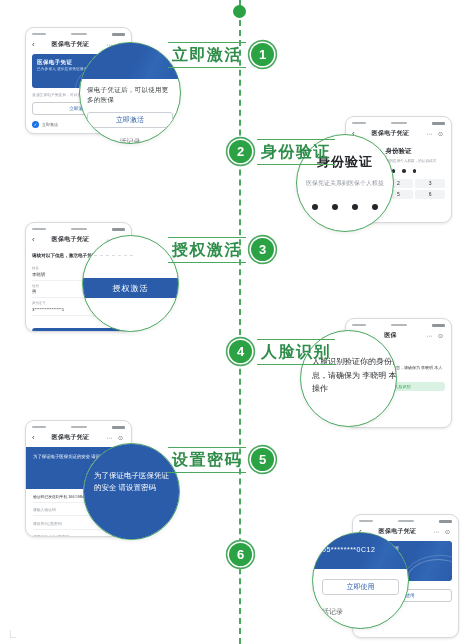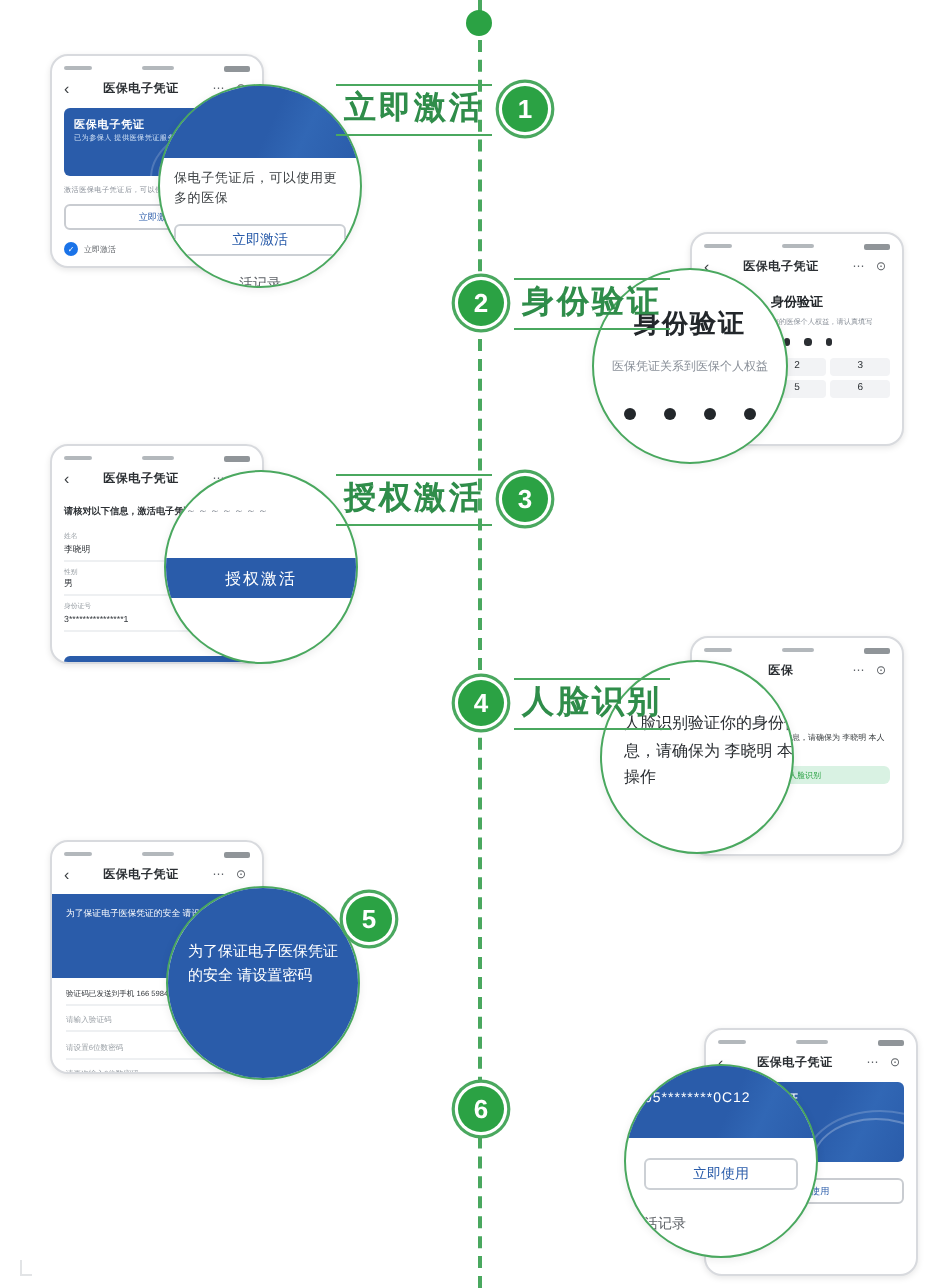--- a/index.html
+++ b/index.html
@@ -391,20 +391,23 @@
   <div class="mag" style="left:83px;top:443px;width:95px;height:95px;">
     <div class="mag-inner">
       <div style="background:#2a5caa;height:70px;padding:26px 10px 0 10px;color:#fff;font-size:7.5px;line-height:1.6;">
         <span>为了保证电子医保凭证的安全 请设置密码</span>
       </div>
 
     </div>
   </div>
 
   <div class="step right" style="left:168px;top:447px;">
+    <div class="bar">
+      <span class="txt">设置密码</span>
+    </div>
     <span class="badge">5</span>
   </div>
 
   <div class="phone" style="left:352px;top:514px;width:105px;height:122px;">
     <div class="statusbar">
       <span class="sb-left"></span>
       <span class="sb-mid"></span>
       <span class="sb-right"></span>
     </div>
     <div class="navbar">

